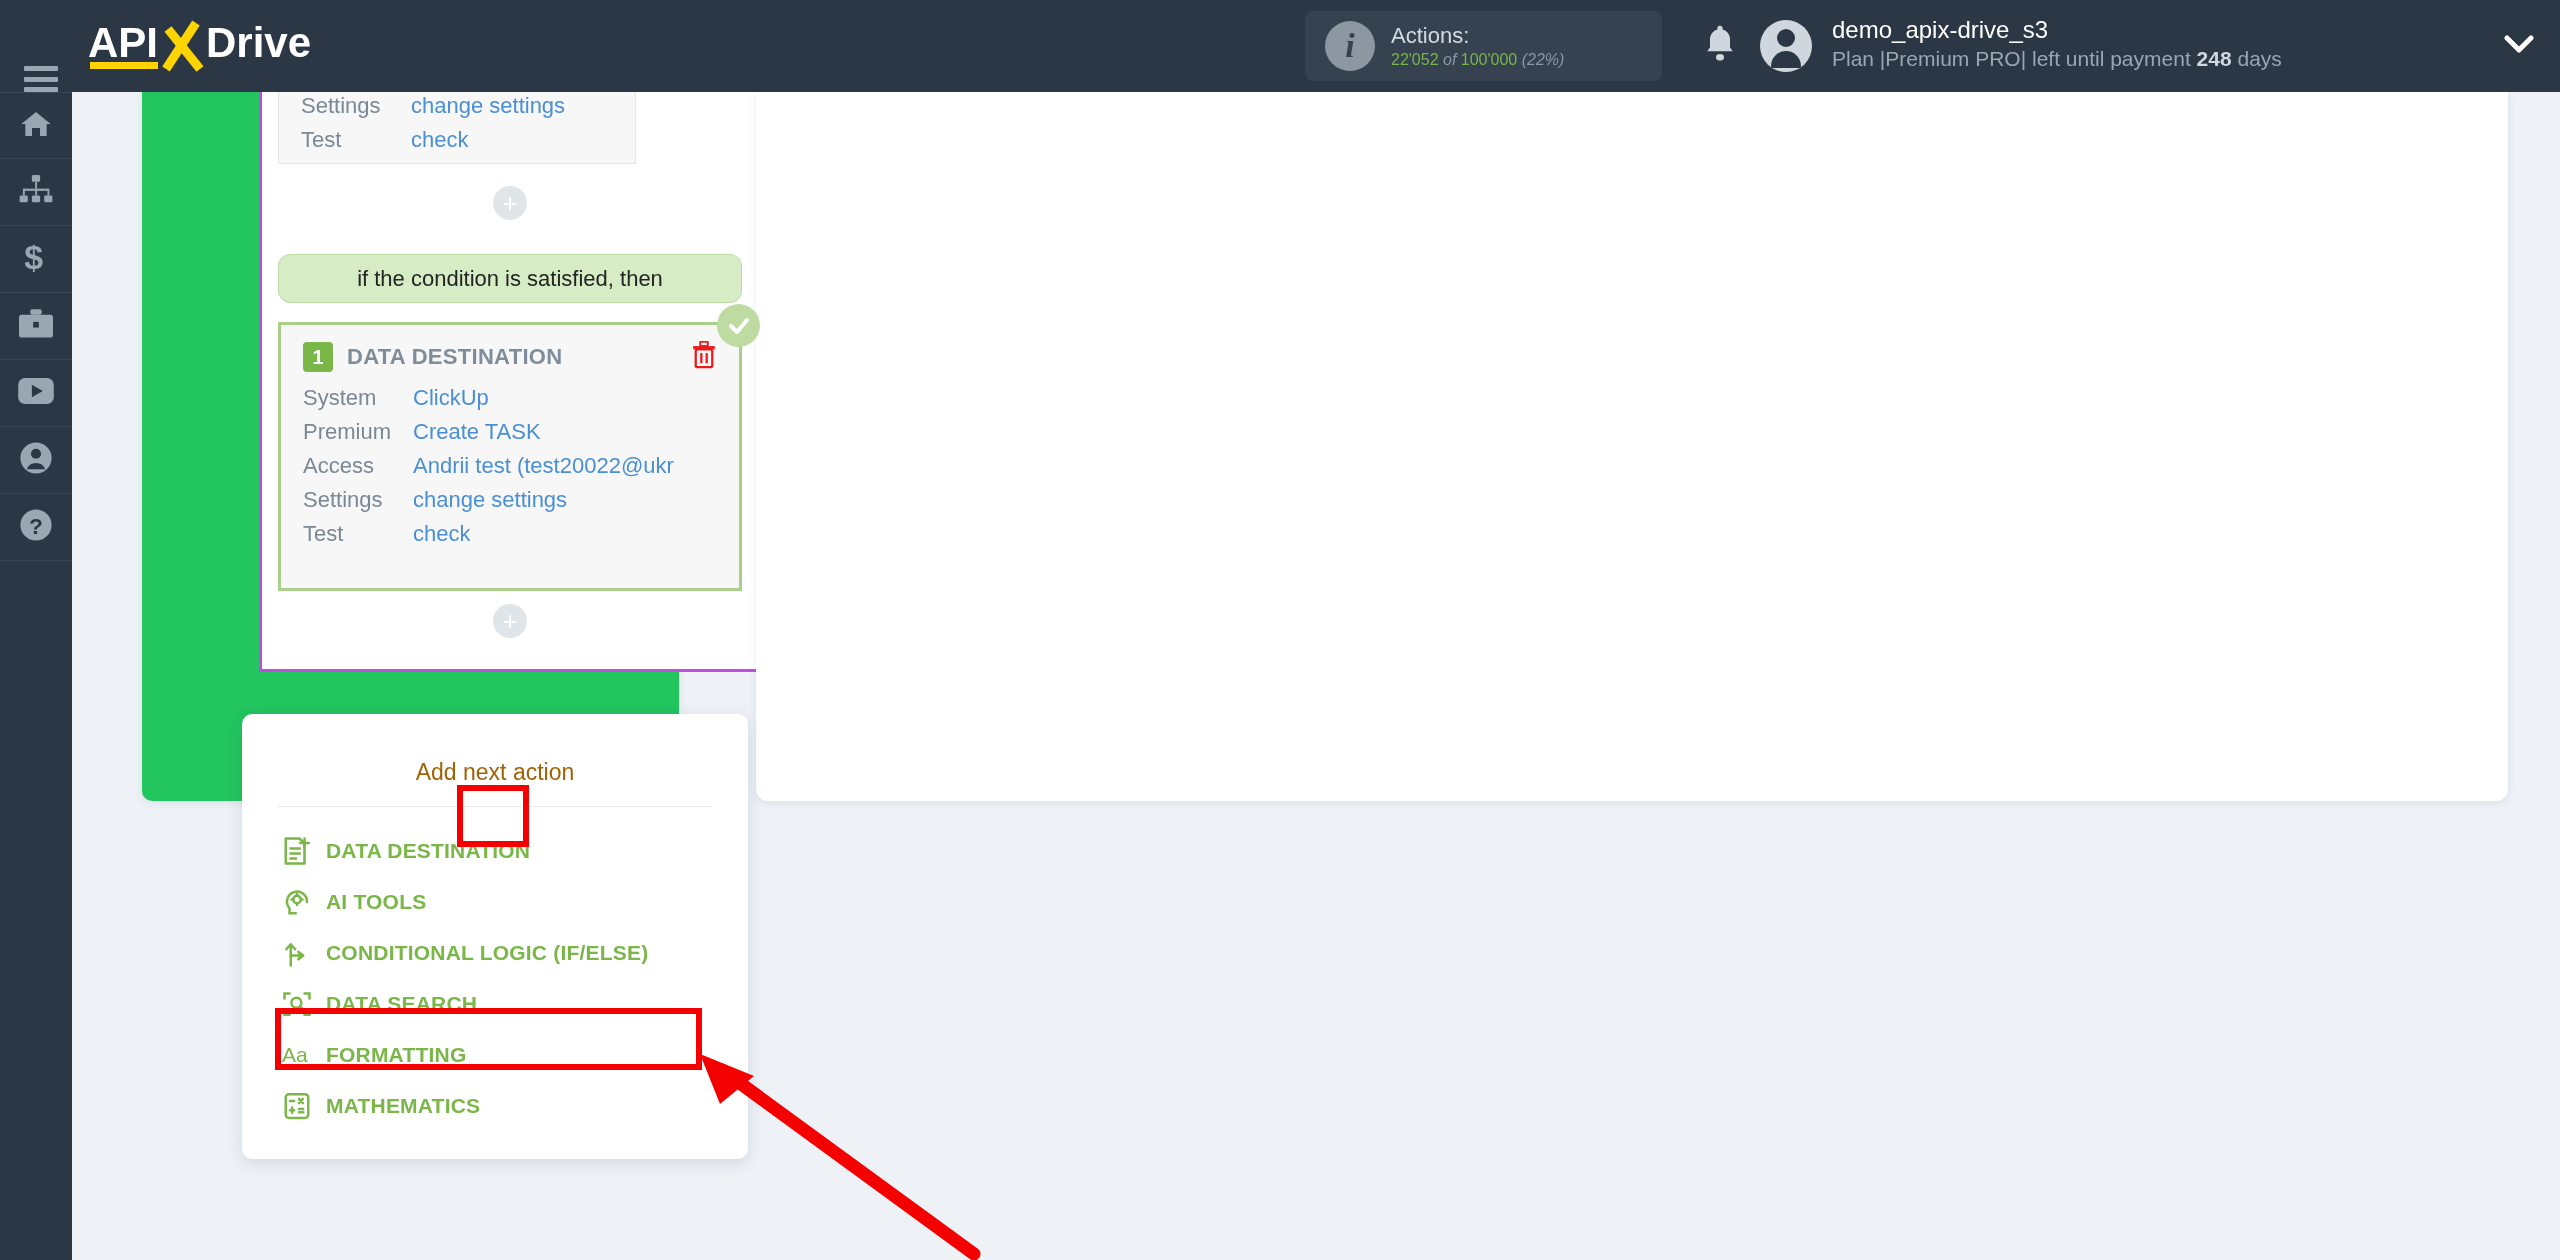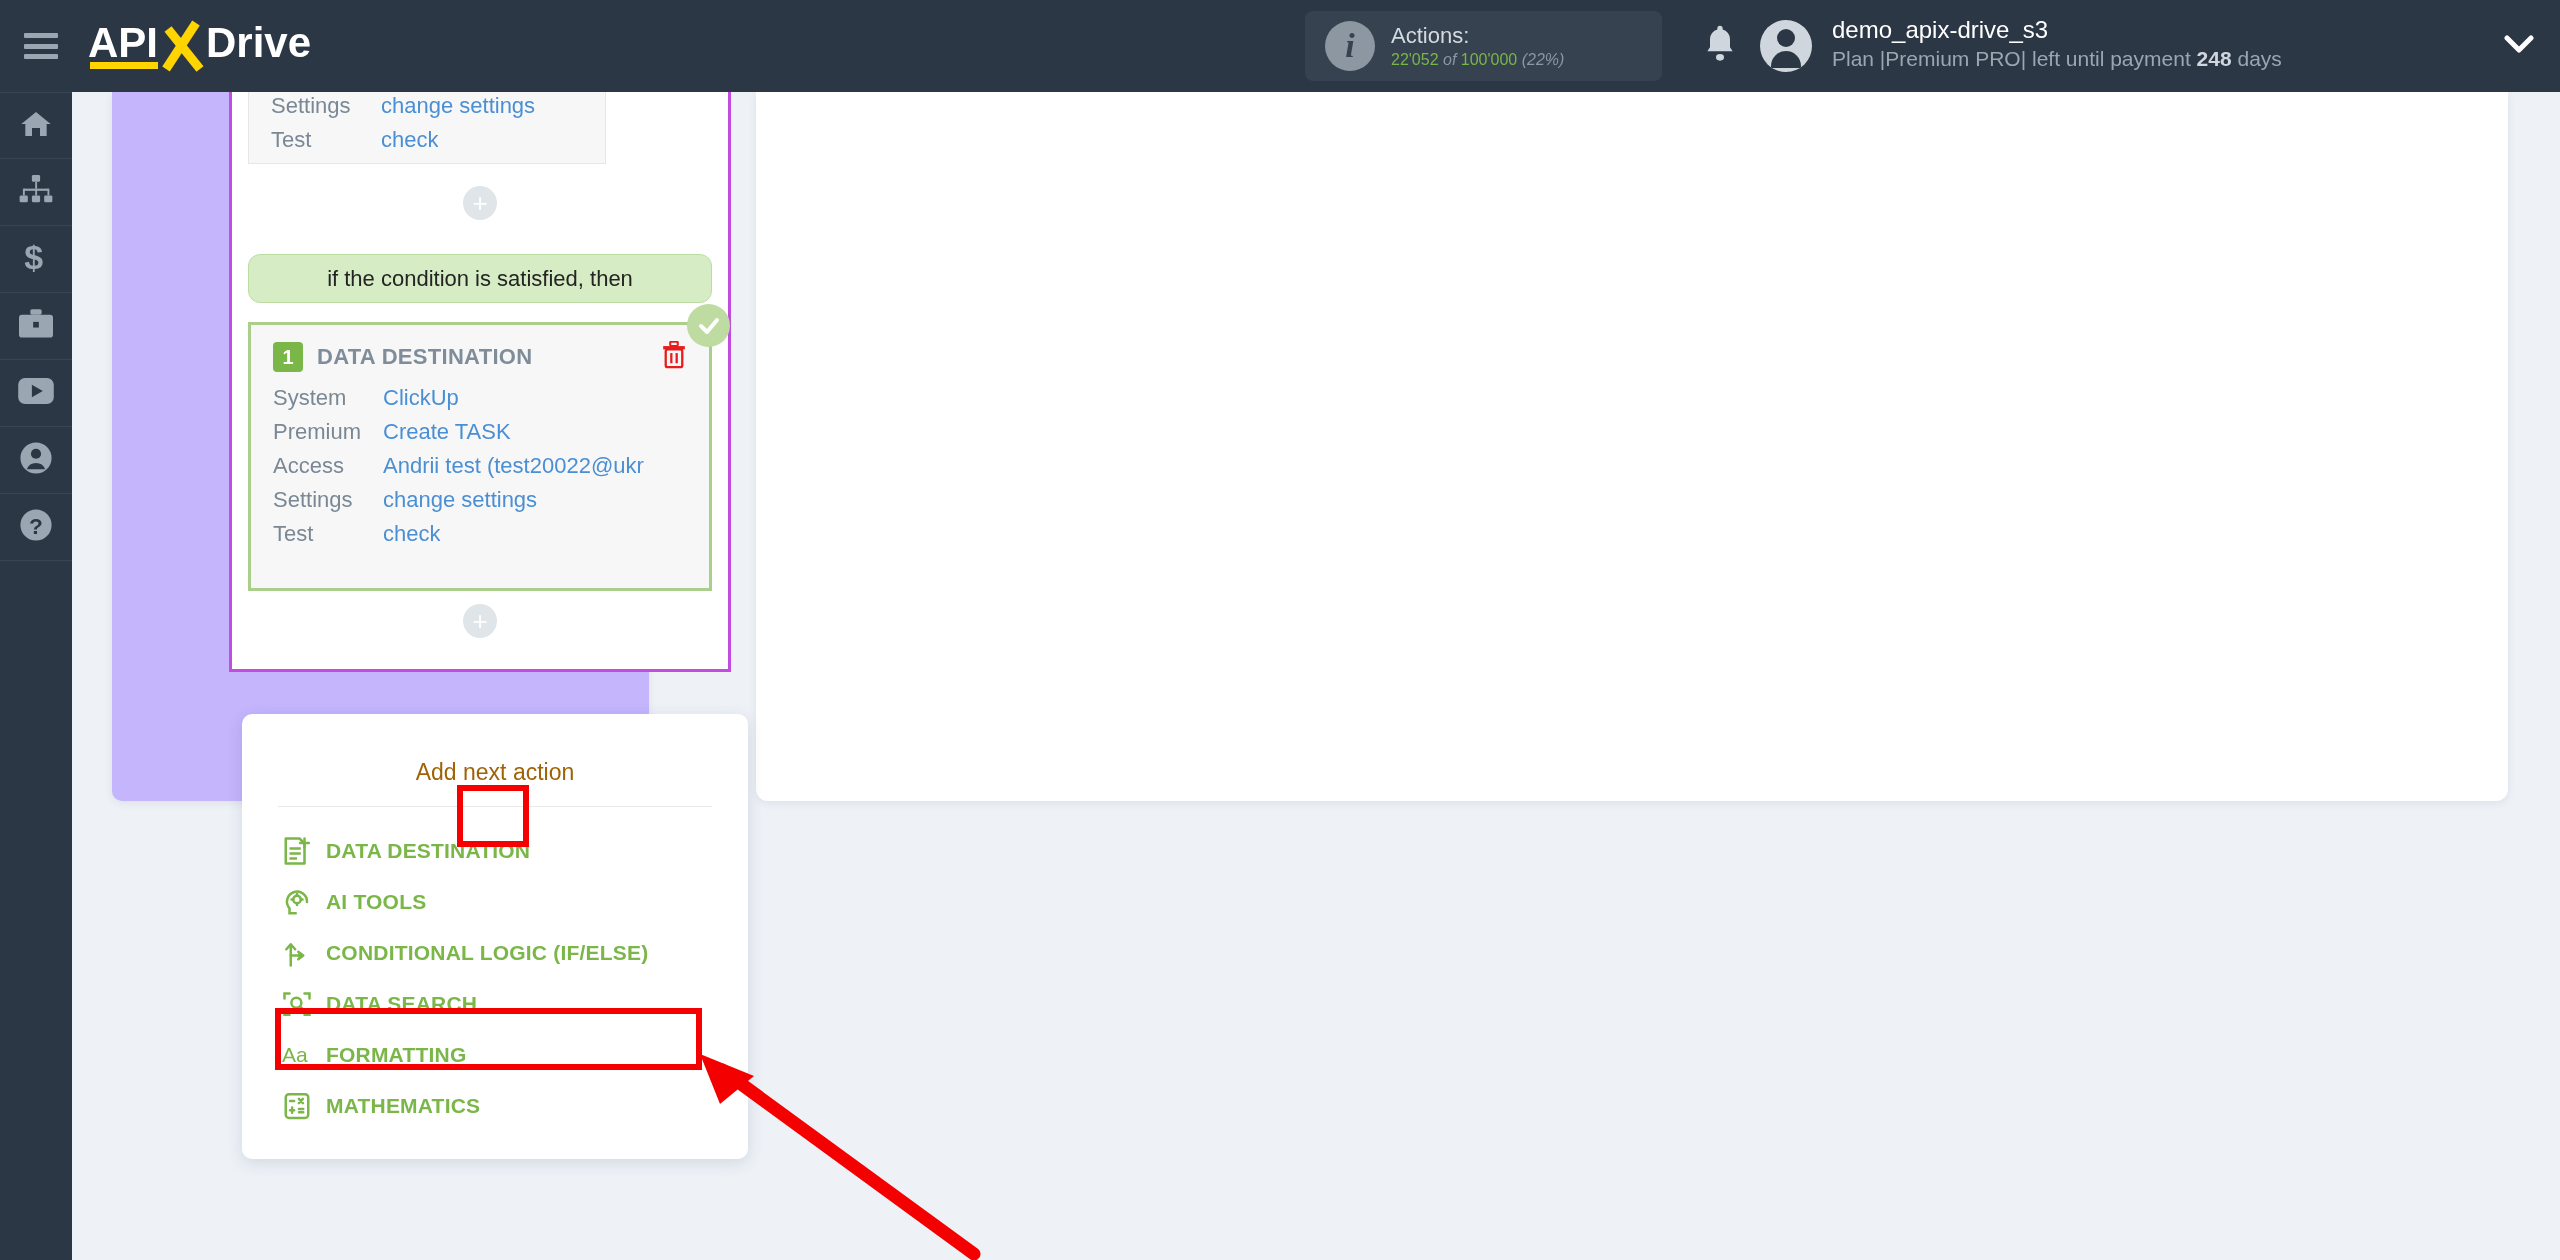--- a/index.html
+++ b/index.html
@@ -8,21 +8,21 @@
     background: #eef2f7;
     font-family: "Liberation Sans", sans-serif;
     overflow: hidden;
   }
 
   
   .topbar {
     position: absolute; top: 0; left: 0;
     width: 2560px; height: 92px;
     background: #2b3744;
-    display: flex; align-items: center;
+    display: flex; align-items: flex-end;
     z-index: 40;
   }
   .burger {
     width: 34px; height: 26px;
     margin-left: 24px; margin-right: 30px;
     display: flex; flex-direction: column; justify-content: space-between;
     cursor: pointer;
   }
   .burger span { display:block; height: 5px; background: #9aa7b2; border-radius: 1px; }
 
@@ -83,23 +83,23 @@
     cursor:pointer;
   }
   .rail-item:first-child { border-top: 1px solid #384554; }
   .rail-item svg { fill: #9aa7b2; }
 
   
   .canvas { position:absolute; top: 92px; left: 72px; width: 2488px; height: 1168px; }
 
   
   .panel-left {
-    position:absolute; left: 40px; top: 0;
+    position:absolute; left: 70px; top: 0;
     width: 537px; height: 709px;
-    background:#c4b5fd;
+    background:#22c55e;
     border-radius: 0 0 10px 10px;
     box-shadow: 0 2px 9px rgba(40,60,90,.09);
   }
   
   .panel-right {
     position:absolute; left: 684px; top: 0;
     width: 1752px; height: 709px;
     background:#ffffff;
     border-radius: 0 0 12px 12px;
     box-shadow: 0 2px 9px rgba(40,60,90,.09);

